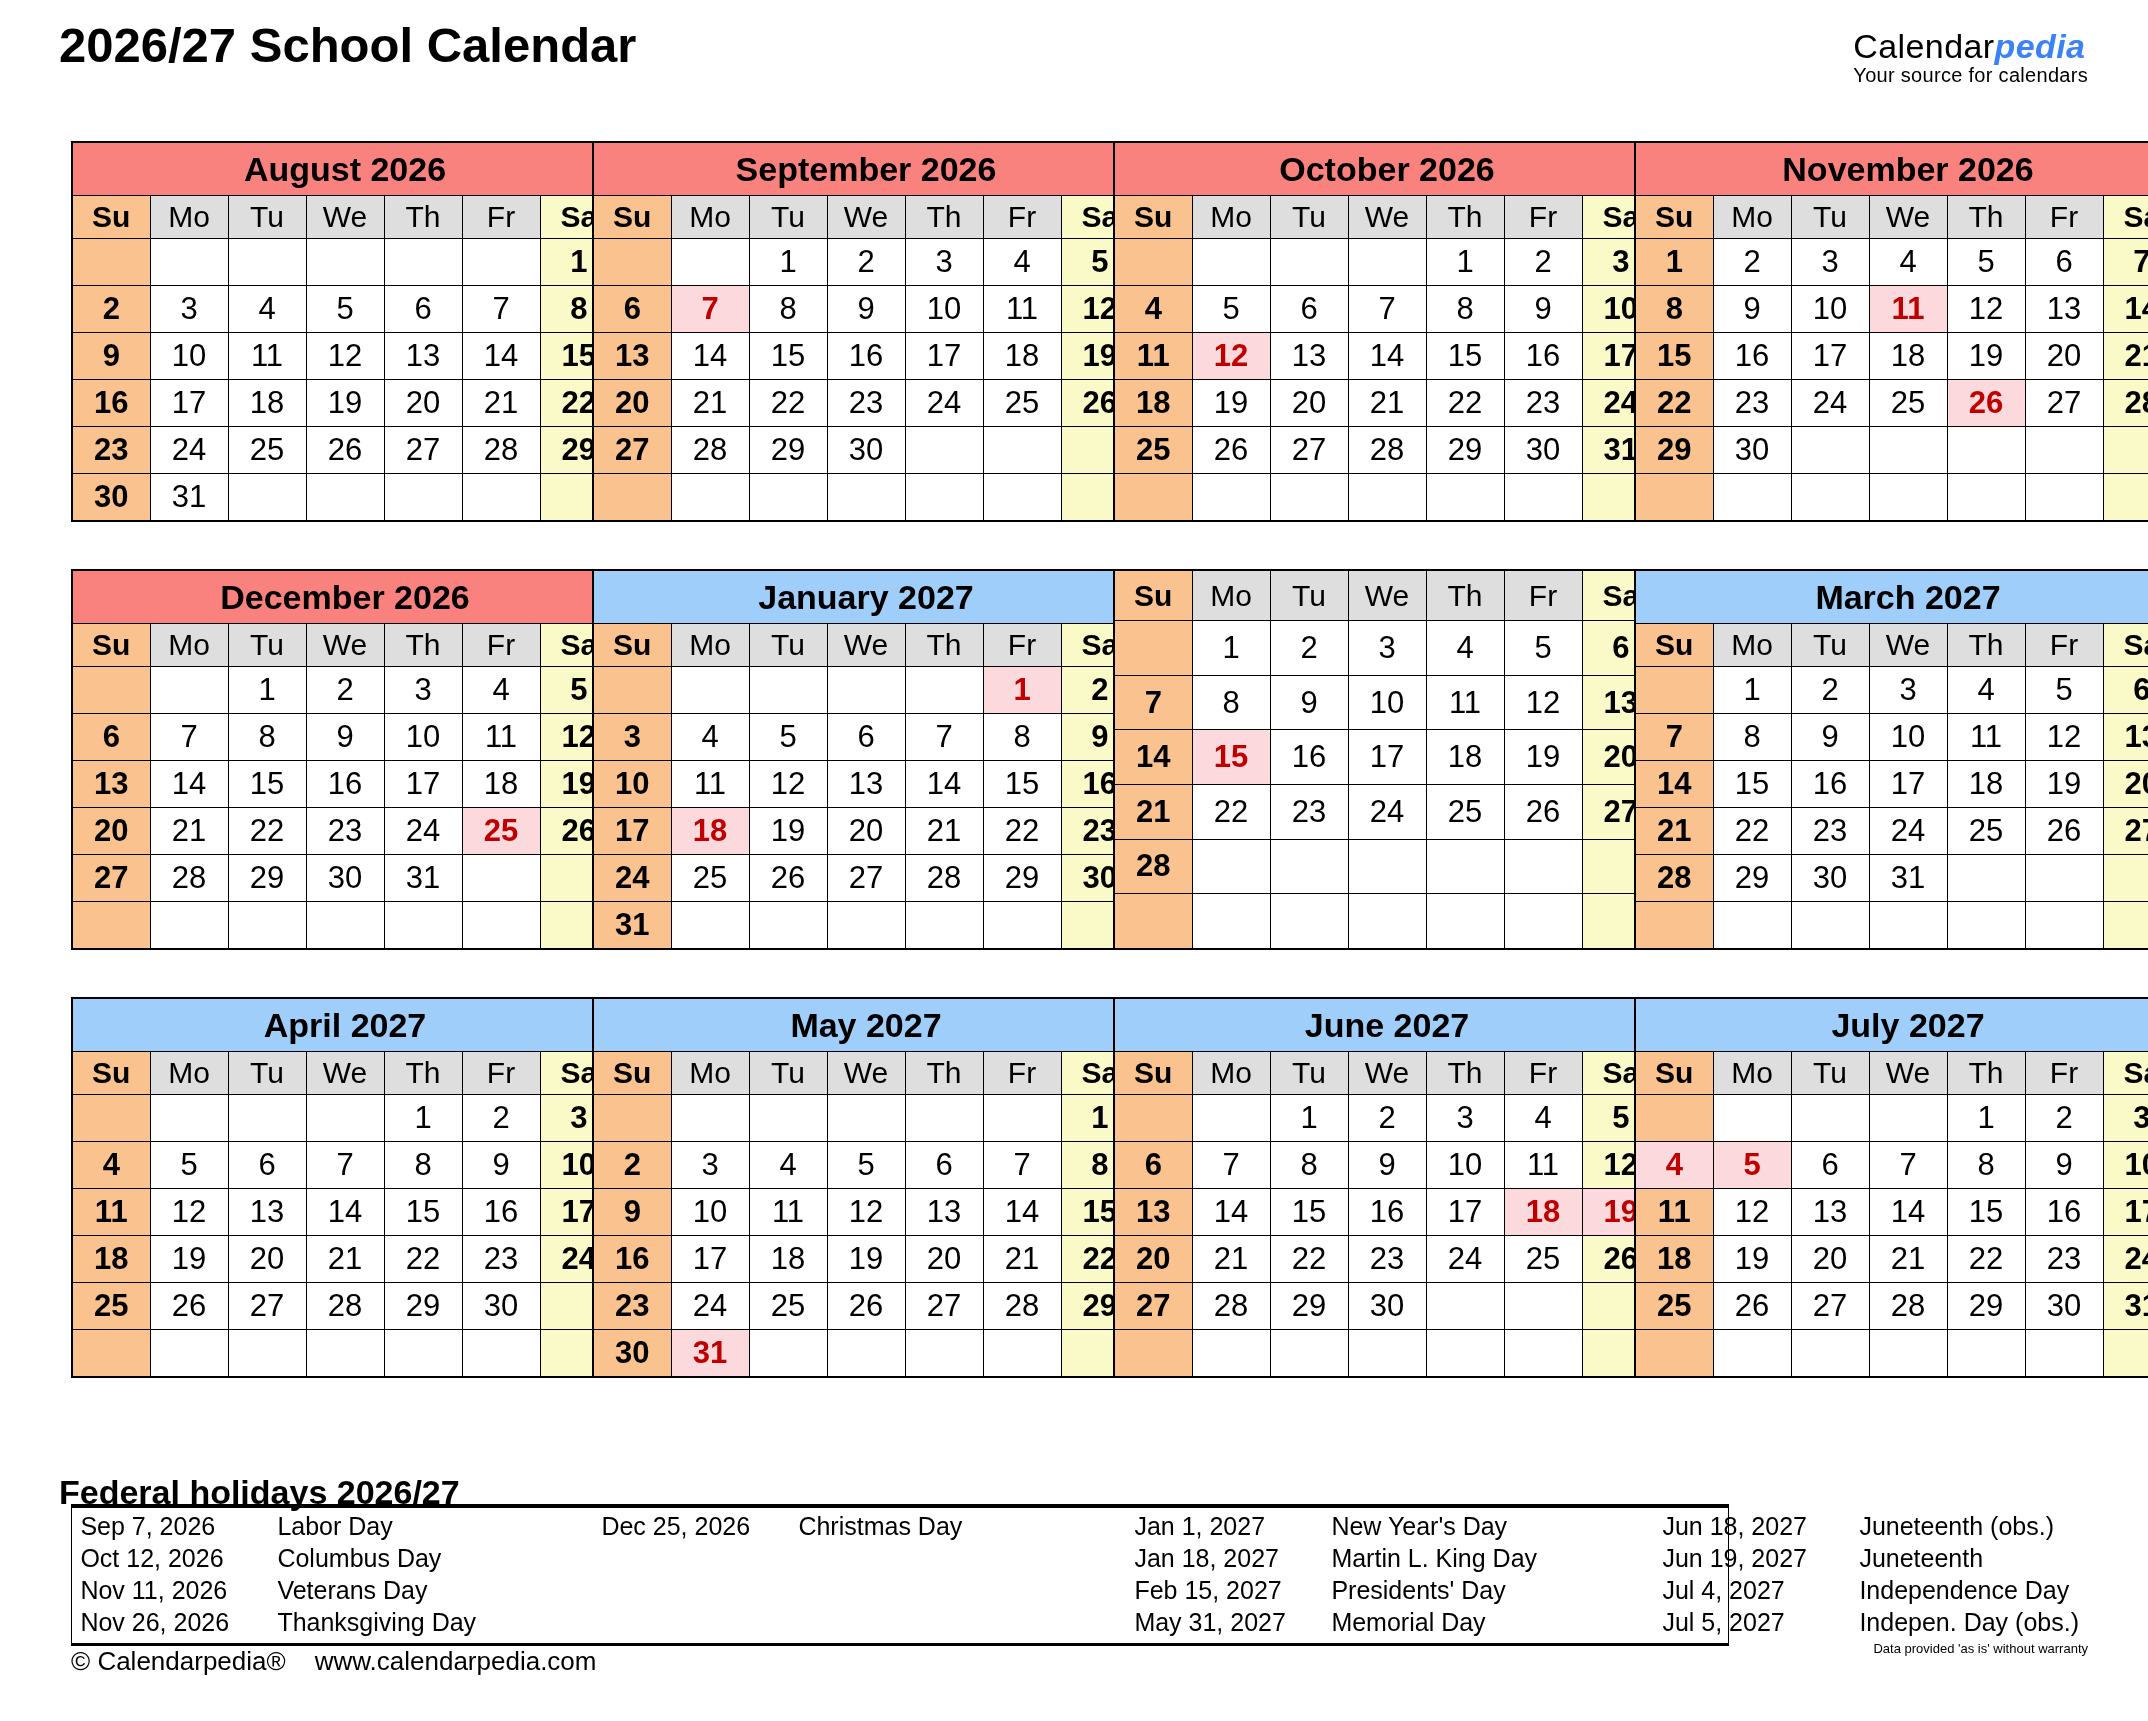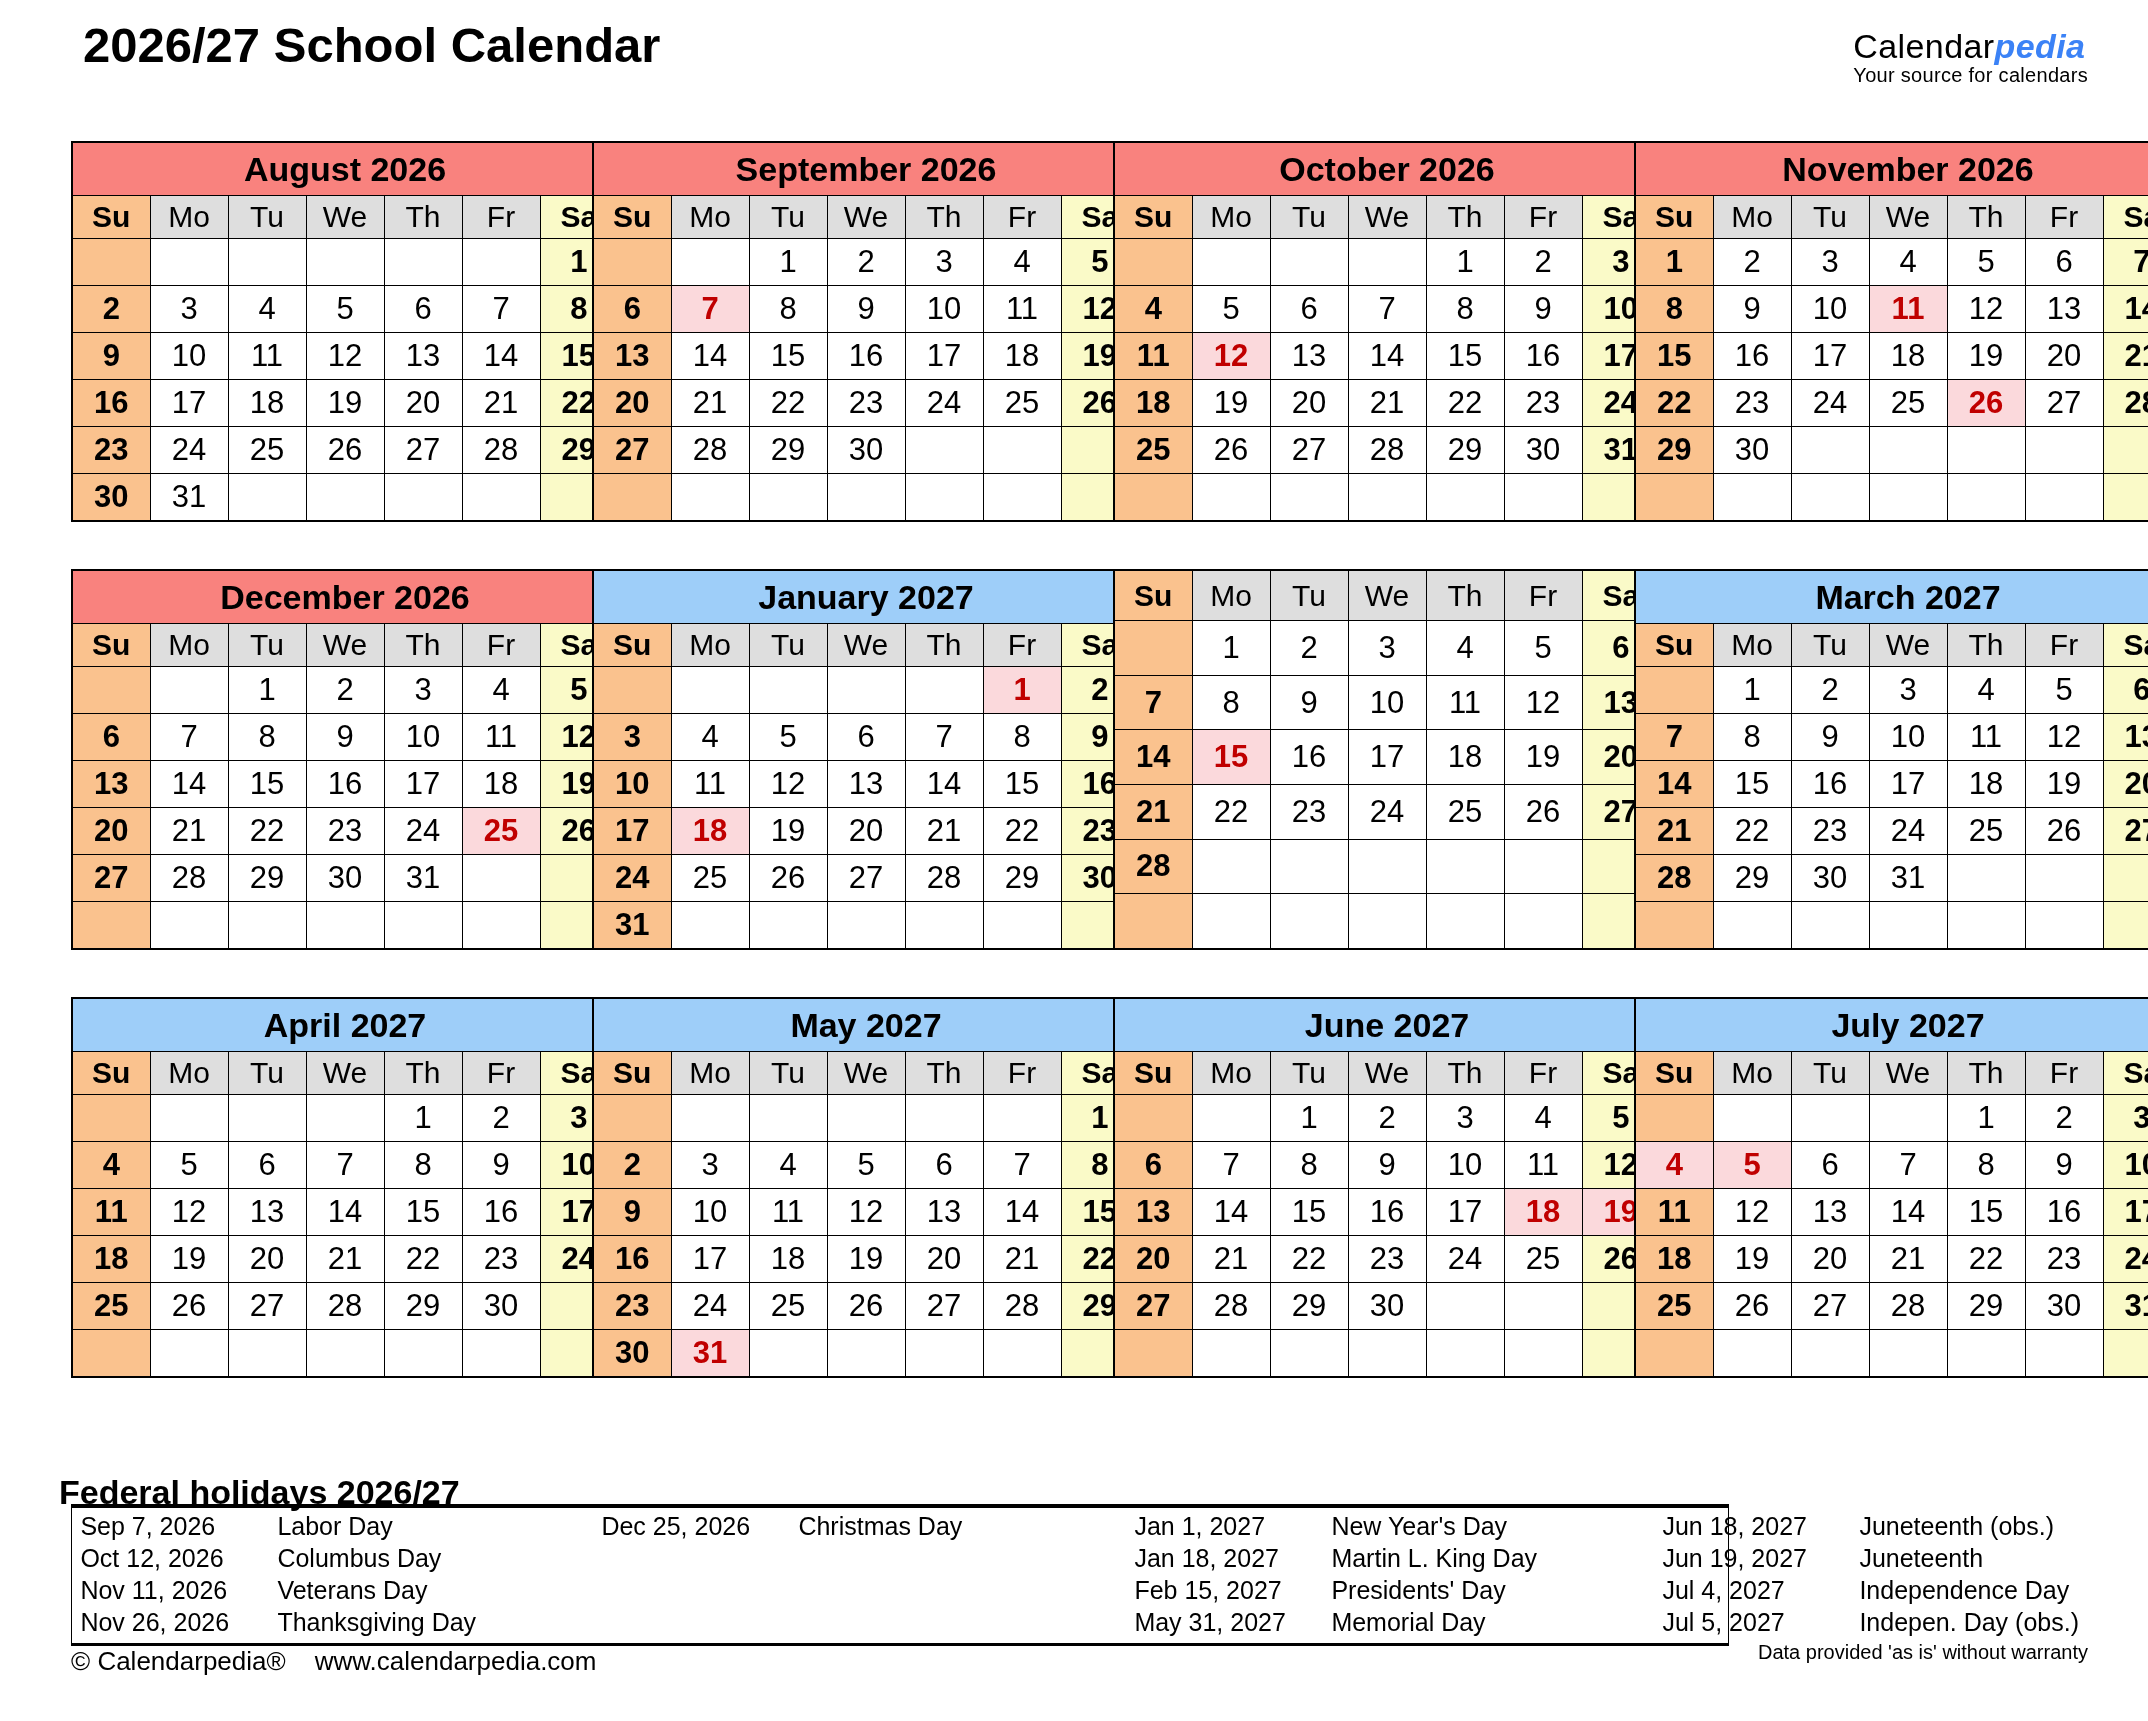--- a/index.html
+++ b/index.html
@@ -3,21 +3,21 @@
 <meta charset="utf-8">
 <style>
   html,body { margin:0; padding:0; background:#ffffff; }
   body {
     width:2148px; height:1722px; position:relative;
     font-family:"Liberation Sans","DejaVu Sans",sans-serif;
     color:#000;
   }
   .page-title {
     position:absolute; left:59px; top:17px;
-    font-size:49px; font-weight:bold; white-space:nowrap;margin-left:24px;
+    font-size:49px; font-weight:bold; white-space:nowrap;
   }
   .logo { position:absolute; top:28.5px; right:60px; text-align:left; line-height:1.05; }
   .logo-line1 { font-size:34px; letter-spacing:0.4px; }
   .logo-part2 { color:#3b82f6; font-weight:bold; font-style:italic; }
   .logo-tagline { font-size:20px; margin-top:0.8px; letter-spacing:0.3px; }
 
   .months-grid {
     position:absolute; left:71px; top:141px;
     display:grid; grid-template-columns:repeat(4,464px);
     column-gap:57px; row-gap:47px;
@@ -58,21 +58,21 @@
     grid-template-columns:197px 324px 197px 336px 197px 331px 197px auto;
     height:32px; align-items:center;
   }
   .hdate, .hname { font-size:25px; white-space:nowrap; }
 
   .footer-left {
     position:absolute; left:71px; top:1646px; font-size:26px; white-space:nowrap;
   }
   .footer-left .site { margin-left:29px; }
   .footer-right {
-    position:absolute; right:60px; top:1641px; font-size:20px; white-space:nowrap;text-align:right;
+    position:absolute; right:60px; top:1641px; font-size:13px; white-space:nowrap;text-align:right;
   }
 </style>
 </head>
 <body>
 
 <div class="page-title">2026/27 School Calendar</div>
 
 <div class="logo">
   <div class="logo-line1"><span>Calendar</span><span class="logo-part2">pedia</span></div>
   <div class="logo-tagline">Your source for calendars</div>

